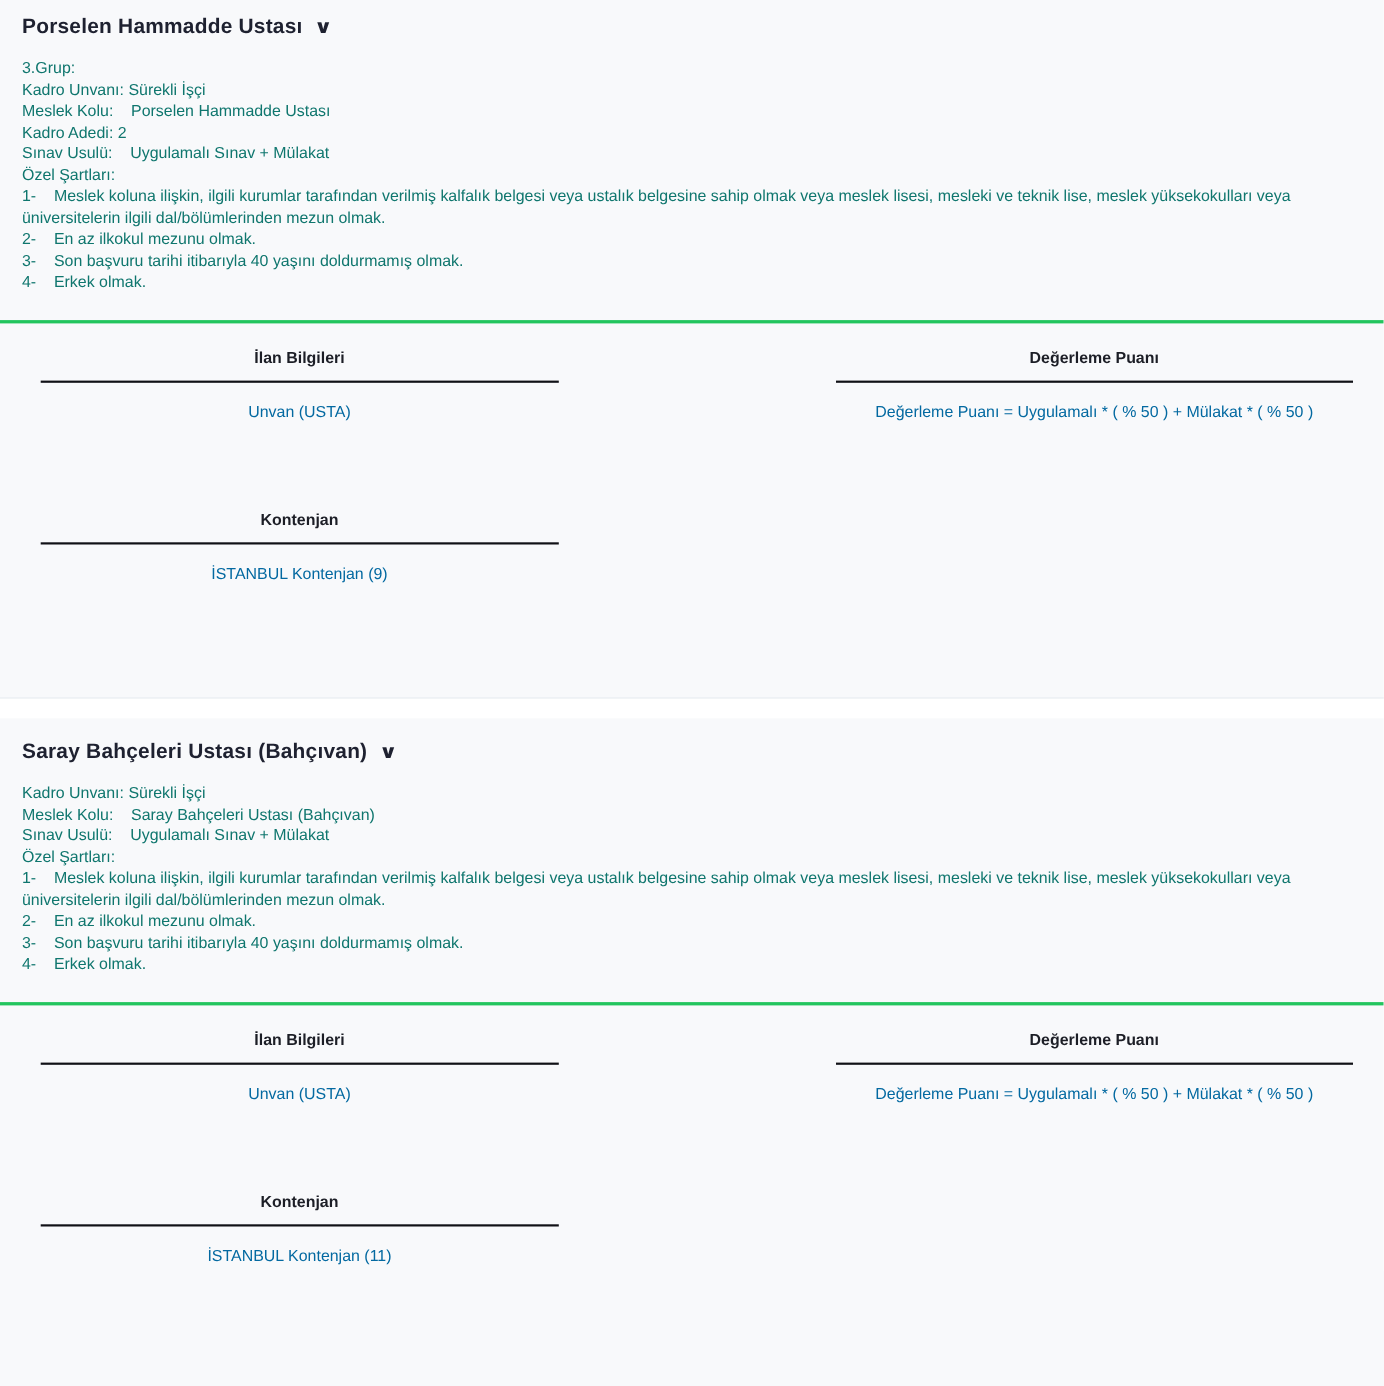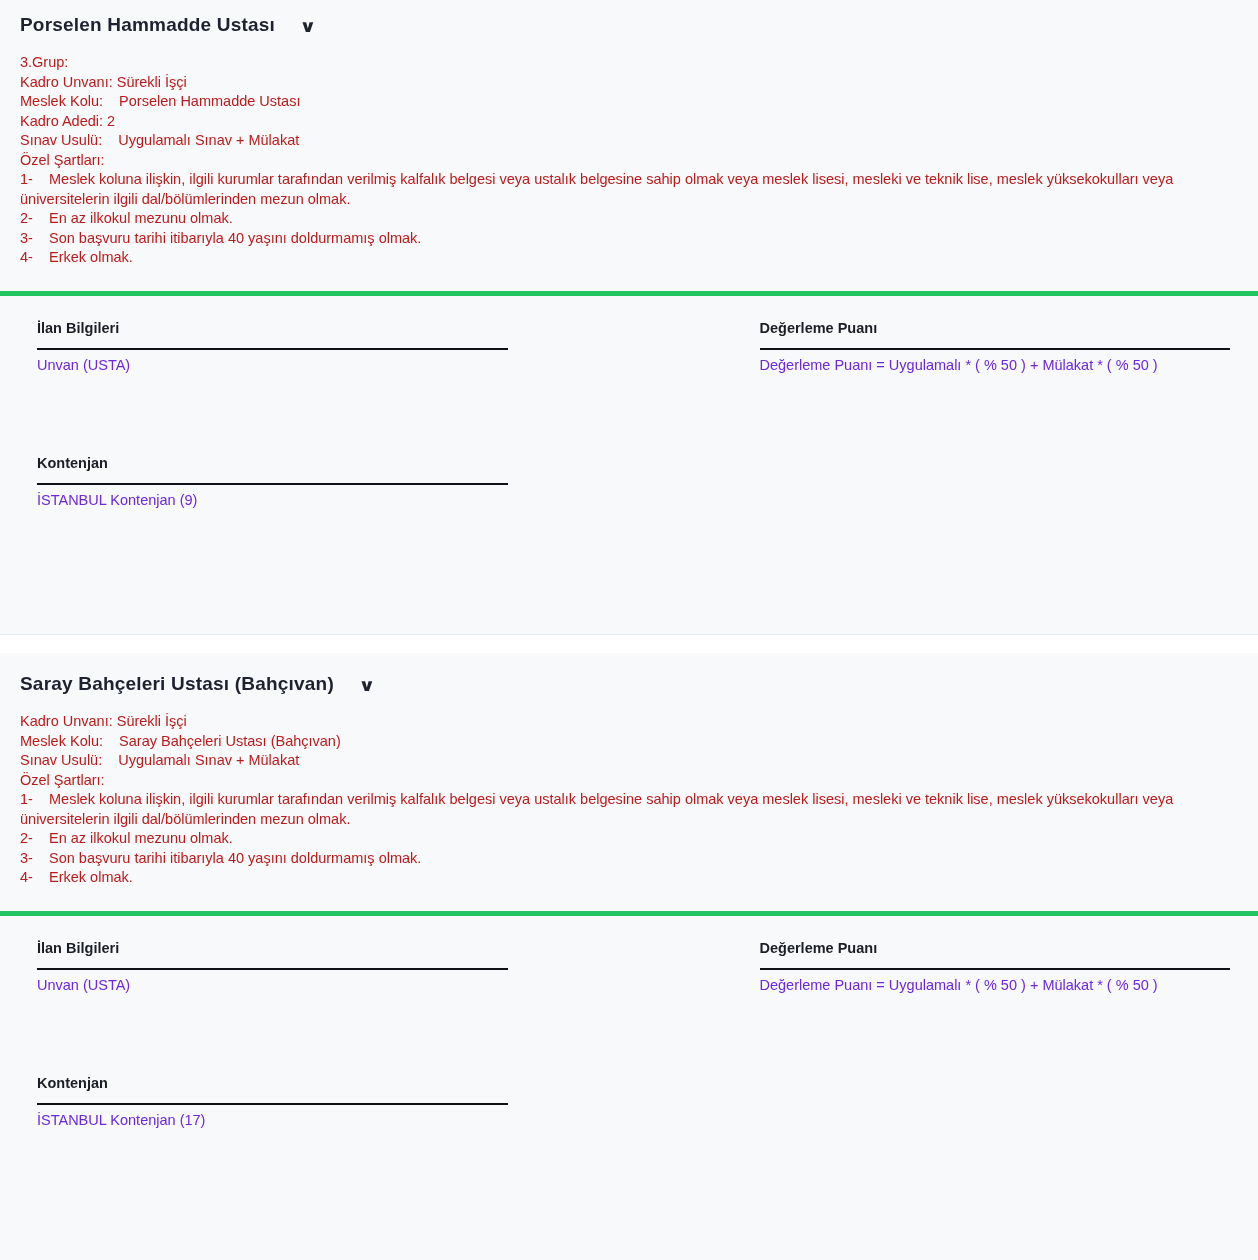--- a/index.html
+++ b/index.html
@@ -12,48 +12,49 @@
   }
   .card {
     background: #f8f9fb;
     padding: 14px 20px 0 20px;
     border-bottom: 1px solid #e8ebf0;
     overflow: hidden;
   }
   .card--first { height: 635px; }
   .card--second { margin-top: 18px; height: 607px; padding-top: 20px; border-bottom: none; }
   .card-head {
-    display: flex; align-items: flex-end; gap: 26px;
+    display: flex; align-items: flex-start; gap: 12px;
     width: max-content; cursor: pointer;
   }
   .card-title {
     font-size: 19px; font-weight: 700; color: #1e2130; letter-spacing: .2px;
   }
   .chev {
     font-size: 17px; font-weight: 700; color: #1e2130;
     transform: scaleX(1.25) translateY(1px); display: inline-block;
   }
   .details {
     margin-top: 17px;
-    font-size: 14.5px; line-height: 19.5px; color: #b91c1c;
+    font-size: 14.5px; line-height: 19.5px; color: #0f766e;
   }
   .detail-line { white-space: pre-wrap; }
   .panel {
     margin: 23px -20px 0 -20px;
-    border-top: 5px solid #22c55e;
+    border-top: 3px solid #22c55e;
     padding: 24px 28px 0 37px;
+    text-align: center;
   }
   .grid {
     display: grid;
     grid-template-columns: 1fr 1fr;
     column-gap: 252px;
   }
   .block-heading { font-size: 14.5px; font-weight: 700; color: #1c1e26; }
   .rule { height: 2px; background: #101116; margin-top: 12px; }
-  .block-value { margin-top: 7px; font-size: 14.5px; color: #6d28d9; }
+  .block-value { margin-top: 19px; font-size: 14.5px; color: #0369a1; }
   .block--kontenjan { margin-top: 82px; }
 </style>
 </head>
 <body>
 
 <section class="card card--first">
   <div class="card-head">
     <span class="card-title">Porselen Hammadde Ustası</span>
     <span class="chev">∨</span>
   </div>
@@ -117,21 +118,21 @@
     <div class="grid">
       <div>
         <div class="block">
           <div class="block-heading">İlan Bilgileri</div>
           <div class="rule"></div>
           <div class="block-value">Unvan (USTA)</div>
         </div>
         <div class="block block--kontenjan">
           <div class="block-heading">Kontenjan</div>
           <div class="rule"></div>
-          <div class="block-value">İSTANBUL Kontenjan (17)</div>
+          <div class="block-value">İSTANBUL Kontenjan (11)</div>
         </div>
       </div>
       <div>
         <div class="block">
           <div class="block-heading">Değerleme Puanı</div>
           <div class="rule"></div>
           <div class="block-value">Değerleme Puanı = Uygulamalı * ( % 50 ) + Mülakat * ( % 50 )</div>
         </div>
       </div>
     </div>

